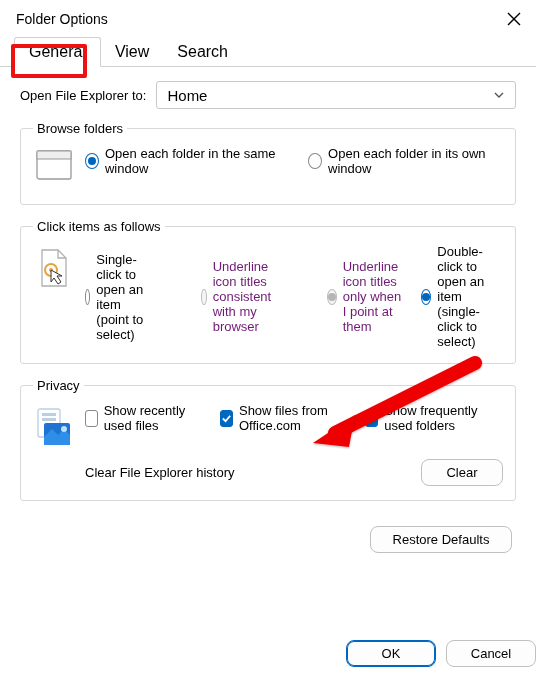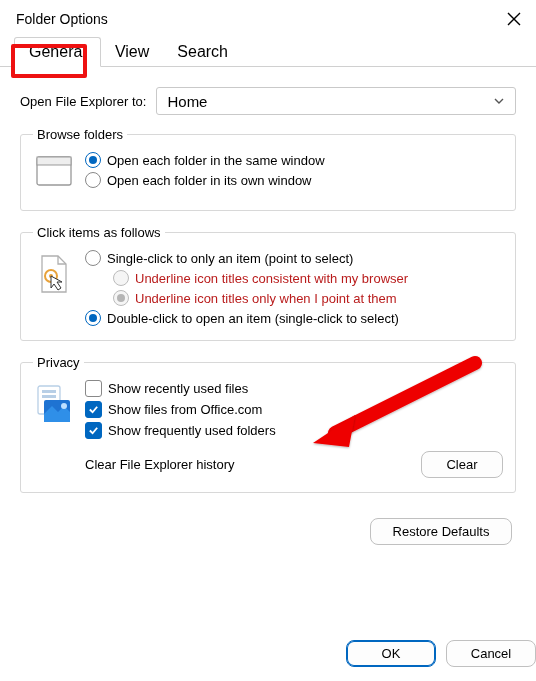--- a/index.html
+++ b/index.html
@@ -56,21 +56,20 @@
     border-radius: 2px;
   }
   .content {
     padding: 14px 20px 10px 20px;
   }
   .row-open {
     display: flex;
     align-items: center;
     gap: 10px;
     margin-bottom: 12px;
-    margin-top: 6px;
   }
   .dropdown {
     flex: 1;
     border: 1px solid #c9c9c9;
     border-radius: 3px;
     height: 26px;
     display: flex;
     align-items: center;
     justify-content: space-between;
     padding: 0 10px;
@@ -97,41 +96,41 @@
     width: 42px;
     min-height: 40px;
     display: flex;
     align-items: flex-start;
     justify-content: center;
     padding-top: 4px;
   }
   .options {
     flex: 1;
     display: flex;
-    flex-direction: column;
-    gap: 4px;
+    flex-direction: row;
+    gap: 17px;
   }
   .opt {
     display: flex;
     align-items: center;
     gap: 6px;
   }
   .opt.indent { margin-left: 28px; }
   .radio {
     width: 16px; height: 16px; border: 1.5px solid #888; border-radius: 50%;
     display: inline-flex; align-items:center; justify-content:center;
     box-sizing: border-box;
   }
   .radio.sel { border-color: #0067c0; }
   .radio.sel::after {
     content:""; width:8px; height:8px; border-radius:50%; background:#0067c0;
   }
   .radio.dis { border-color: #bbb; background:#f5f5f5; }
   .radio.dis.solid::after { content:""; width:8px; height:8px; border-radius:50%; background:#b5b5b5; }
-  .disabled-text { color:#b91c1c; }
+  .disabled-text { color:#701a75; }
   .checkbox {
     width: 17px; height: 17px; border: 1.5px solid #888; border-radius: 3px;
     display:inline-flex; align-items:center; justify-content:center;
     box-sizing: border-box;
   }
   .checkbox.checked { background:#0067c0; border-color:#0067c0; }
   .checkbox.checked svg { display:block; }
   .clear-row {
     display:flex; align-items:center; justify-content:space-between;
     margin-top: 12px;
@@ -228,21 +227,21 @@
           <path d="M4 2 H20 L28 10 V38 H4 Z" fill="#fff" stroke="#b0b0b0" stroke-width="1.3"></path>
           <path d="M20 2 V10 H28" fill="none" stroke="#b0b0b0" stroke-width="1.3"></path>
           <circle cx="13" cy="22" r="6" fill="none" stroke="#e8a23a" stroke-width="2"></circle>
           <circle cx="13" cy="22" r="2" fill="#e8a23a"></circle>
           <path d="M17 28 L17 40 L20 36 L24 42 L27 40 L23 34 L28 34 Z" transform="translate(-4,-6)" fill="#fff" stroke="#333" stroke-width="1"></path>
         </svg>
       </div>
       <div class="options">
         <label class="opt">
           <span class="radio"></span>
-          <span>Single-click to only an item (point to select)</span>
+          <span>Single-click to open an item (point to select)</span>
         </label>
         <label class="opt indent">
           <span class="radio dis"></span>
           <span class="disabled-text">Underline icon titles consistent with my browser</span>
         </label>
         <label class="opt indent">
           <span class="radio dis solid"></span>
           <span class="disabled-text">Underline icon titles only when I point at them</span>
         </label>
         <label class="opt">

